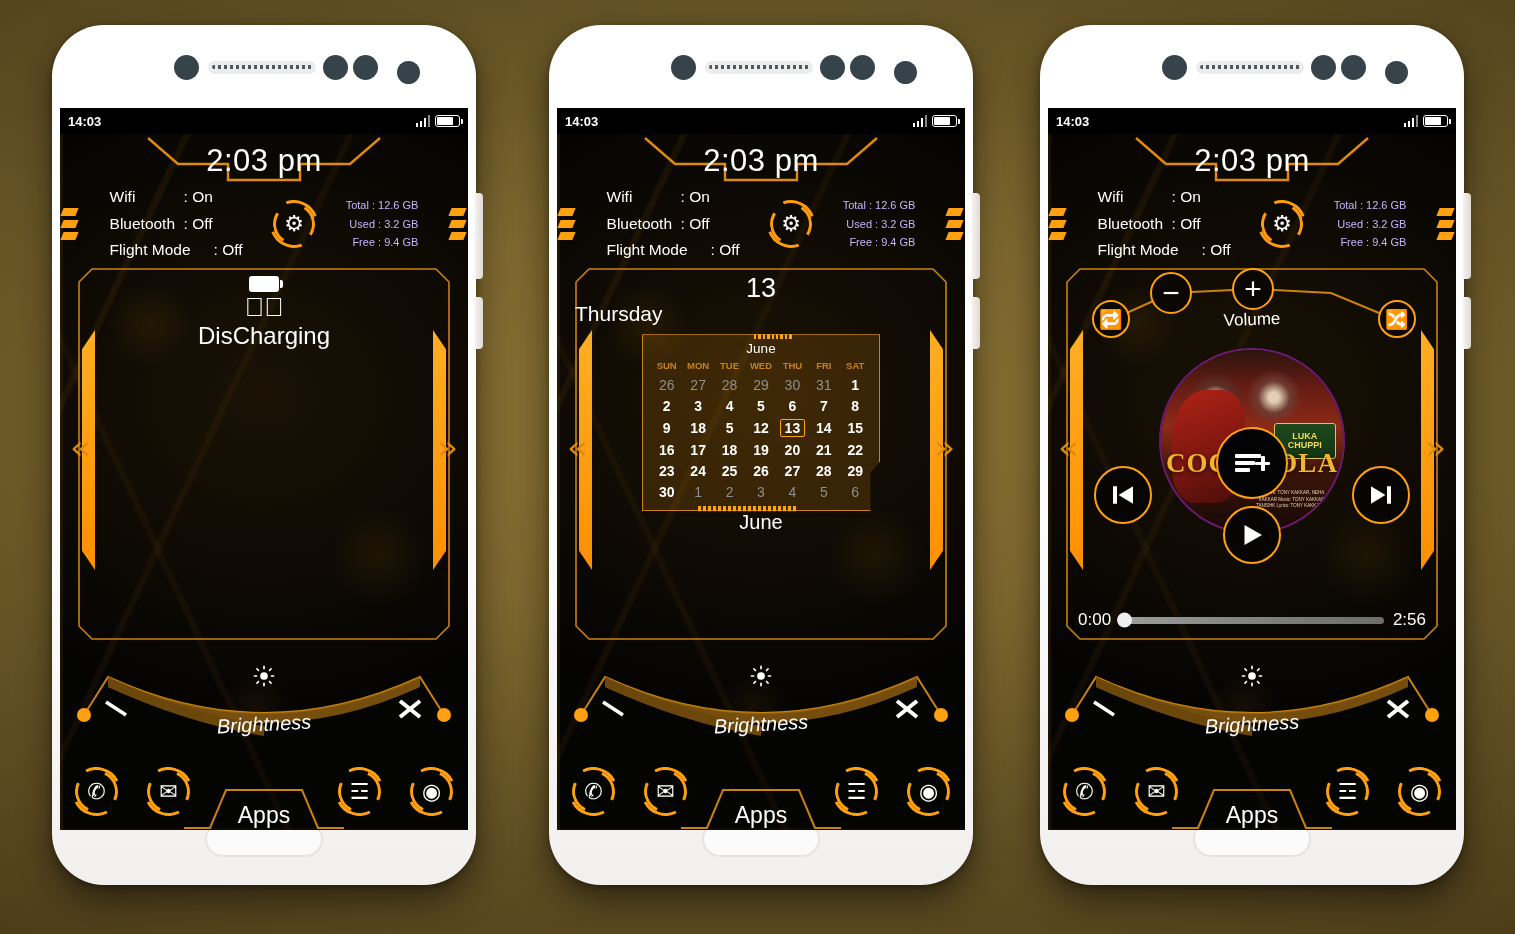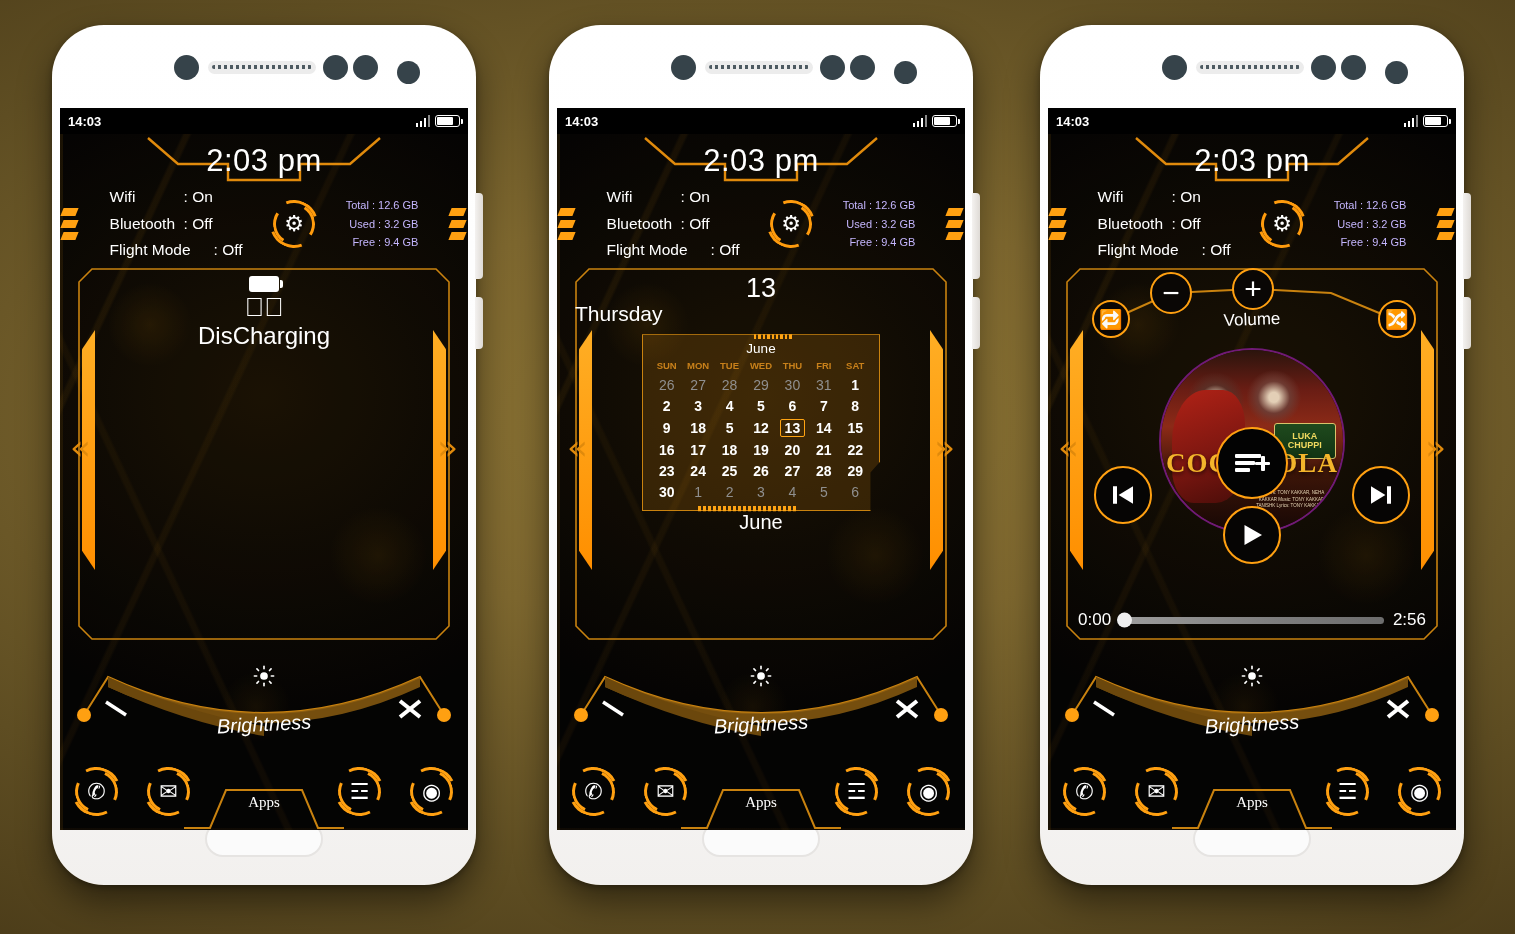--- a/index.html
+++ b/index.html
@@ -344,22 +344,22 @@
   .dock-ico.i1 { left:12px; }
   .dock-ico.i2 { left:84px; }
   .dock-ico.i3 { right:84px; }
   .dock-ico.i4 { right:12px; }
   .apps-tab {
     position:absolute; left:50%; bottom:0; transform:translateX(-50%);
     width:160px; height:46px;
   }
   .apps-tab svg { position:absolute; inset:0; width:100%; height:100%; }
   .apps-label {
-    position:absolute; left:50%; top:10px; transform:translateX(-50%);
-    color:#fff; font-size:15px;font-family:Liberation Serif, serif;
+    position:absolute; left:50%; top:18px; transform:translateX(-50%);
+    color:#fff; font-size:23px;
   }
 </style>
 </head>
 <body>
 
 <div class="stage">
 
   <div class="phone p1">
     <div class="side-nub a"></div>
     <div class="side-nub b"></div>

